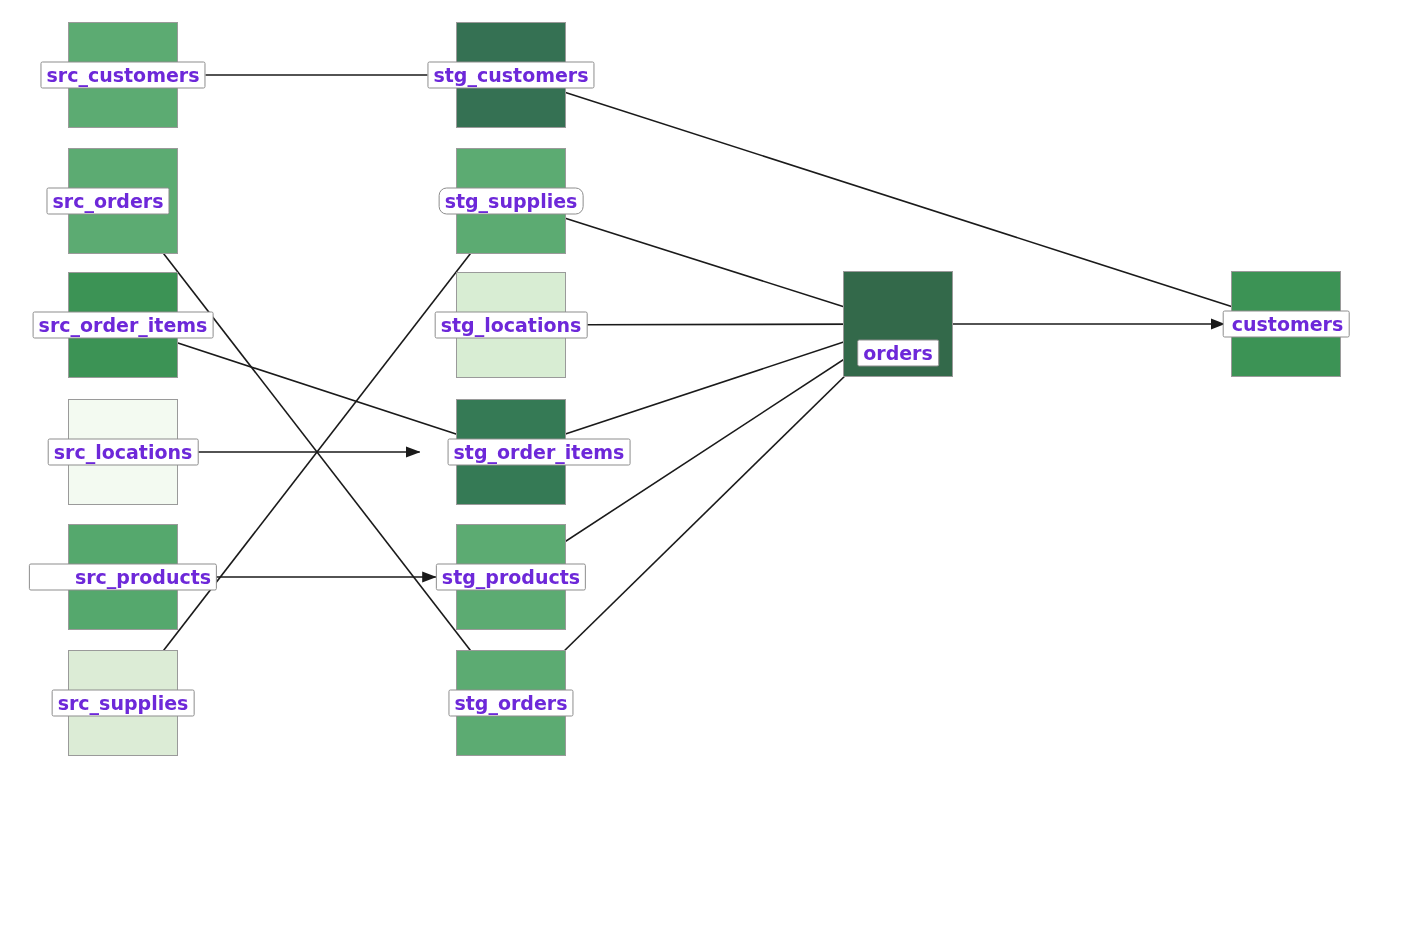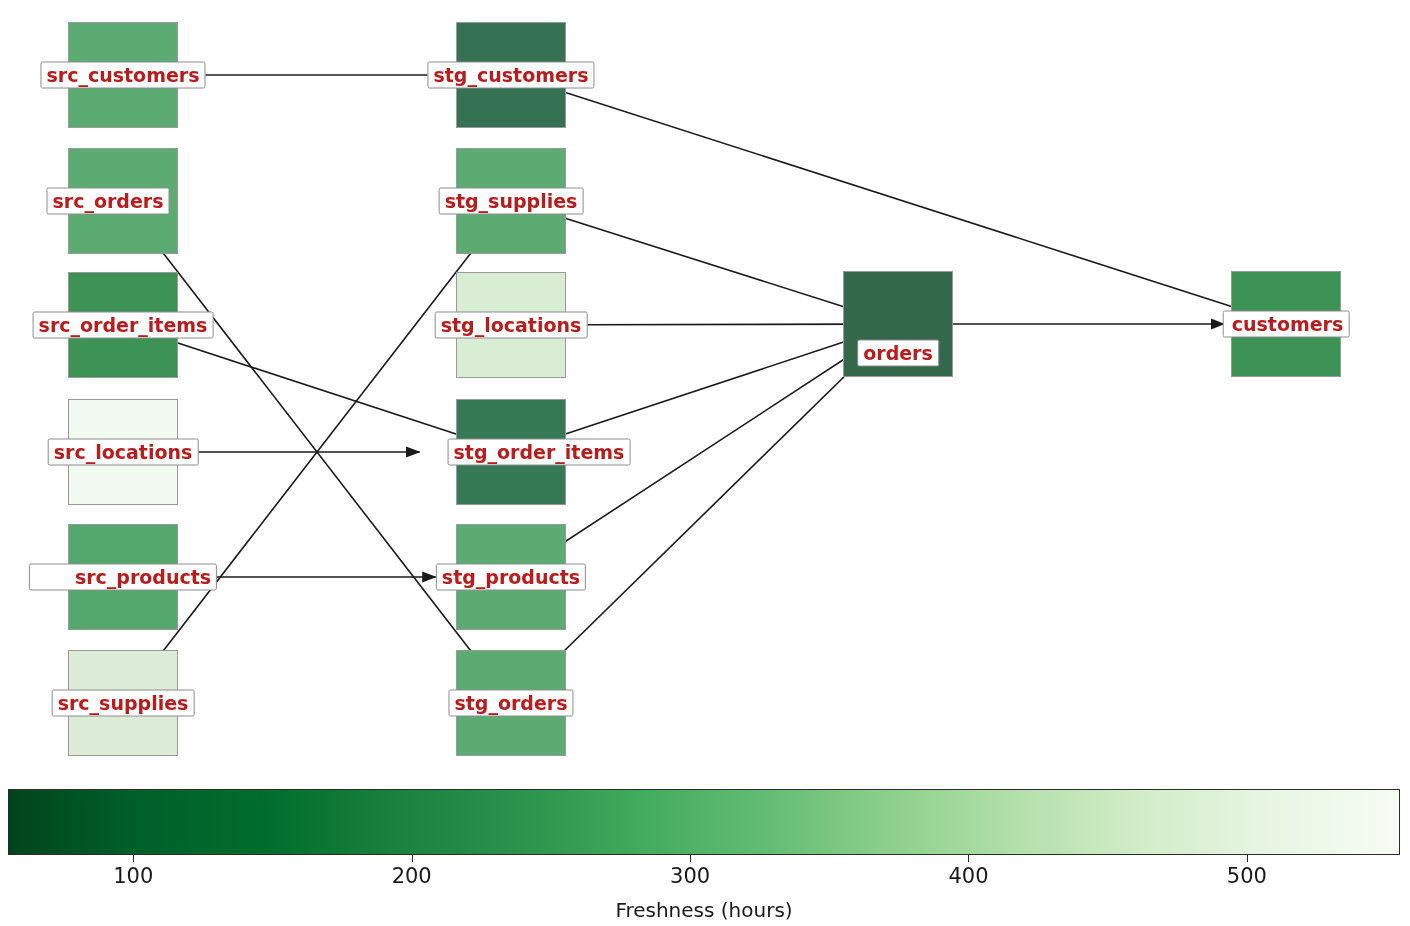--- a/index.html
+++ b/index.html
@@ -21,21 +21,21 @@
     position: absolute;
     box-sizing: border-box;
     border: 1px solid #9a9a9a;
   }
   .node-label {
     position: absolute;
     box-sizing: border-box;
     background: #ffffff;
     border: 1px solid #8d8d8d;
     border-radius: 2px;
-    color: #b91c1c;
+    color: #6d28d9;
     font-weight: bold;
     font-size: 19px;
     line-height: 20px;
     padding: 2px 5px 3px 5px;
     white-space: nowrap;
     transform: translate(-50%, -50%);
     font-family: "DejaVu Sans", sans-serif;
   }
   svg#edges {
     position: absolute;
@@ -121,45 +121,29 @@
       <div class="node-label" style="left: 123px; top: 325px;">src_order_items</div>
       <div class="node-box" style="left: 68px; top: 399px; width: 110px; height: 106px; background: rgb(243, 250, 241);"></div>
       <div class="node-label" style="left: 123px; top: 452px;">src_locations</div>
       <div class="node-box" style="left: 68px; top: 524px; width: 110px; height: 106px; background: rgb(85, 168, 109);"></div>
       <div class="node-label" style="left: 123px; top: 577px; padding-left: 45px;">src_products</div>
       <div class="node-box" style="left: 68px; top: 650px; width: 110px; height: 106px; background: rgb(220, 236, 214);"></div>
       <div class="node-label" style="left: 123px; top: 703px;">src_supplies</div>
       <div class="node-box" style="left: 456px; top: 22px; width: 110px; height: 106px; background: rgb(53, 113, 83);"></div>
       <div class="node-label" style="left: 511px; top: 75px;">stg_customers</div>
       <div class="node-box" style="left: 456px; top: 148px; width: 110px; height: 106px; background: rgb(92, 171, 114);"></div>
-      <div class="node-label" style="left: 511px; top: 201px;">stg_supplies</div>
+      <div class="node-label" style="left: 511px; top: 201px; border-radius: 8px;">stg_supplies</div>
       <div class="node-box" style="left: 456px; top: 272px; width: 110px; height: 106px; background: rgb(216, 237, 211);"></div>
       <div class="node-label" style="left: 511px; top: 325px;">stg_locations</div>
       <div class="node-box" style="left: 456px; top: 399px; width: 110px; height: 106px; background: rgb(53, 122, 85);"></div>
       <div class="node-label" style="left: 511px; top: 452px; margin-left: 28px;">stg_order_items</div>
       <div class="node-box" style="left: 456px; top: 524px; width: 110px; height: 106px; background: rgb(92, 171, 114);"></div>
       <div class="node-label" style="left: 511px; top: 577px;">stg_products</div>
       <div class="node-box" style="left: 456px; top: 650px; width: 110px; height: 106px; background: rgb(92, 171, 114);"></div>
       <div class="node-label" style="left: 511px; top: 703px;">stg_orders</div>
       <div class="node-box" style="left: 843px; top: 271px; width: 110px; height: 106px; background: rgb(51, 105, 74);"></div>
       <div class="node-label" style="left: 898px; top: 321px; margin-top: 32px;">orders</div>
       <div class="node-box" style="left: 1231px; top: 271px; width: 110px; height: 106px; background: rgb(60, 147, 85);"></div>
       <div class="node-label" style="left: 1286px; top: 324px; padding-left: 8px;">customers</div>
     </div>
 
-  <div id="colorbar-wrap">
-    <div id="colorbar-gradient" style="background: linear-gradient(to right, rgb(0, 68, 27), rgb(0, 96, 42), rgb(0, 109, 44), rgb(24, 129, 60), rgb(42, 146, 75), rgb(65, 171, 93), rgb(100, 188, 116), rgb(142, 208, 139), rgb(180, 224, 171), rgb(211, 237, 202), rgb(232, 246, 227), rgb(247, 252, 245));"></div>
-    <div id="colorbar-ticks">
-        <div class="cb-tick-mark" style="left: 125.28px;"></div>
-        <div class="cb-tick-label" style="left: 125.28px;">100</div>
-        <div class="cb-tick-mark" style="left: 403.68px;"></div>
-        <div class="cb-tick-label" style="left: 403.68px;">200</div>
-        <div class="cb-tick-mark" style="left: 682.08px;"></div>
-        <div class="cb-tick-label" style="left: 682.08px;">300</div>
-        <div class="cb-tick-mark" style="left: 960.48px;"></div>
-        <div class="cb-tick-label" style="left: 960.48px;">400</div>
-        <div class="cb-tick-mark" style="left: 1238.88px;"></div>
-        <div class="cb-tick-label" style="left: 1238.88px;">500</div>
-      </div>
-    <div id="colorbar-axis-label">Freshness (hours)</div>
-  </div>
 
 </div>
 
 </body></html>

